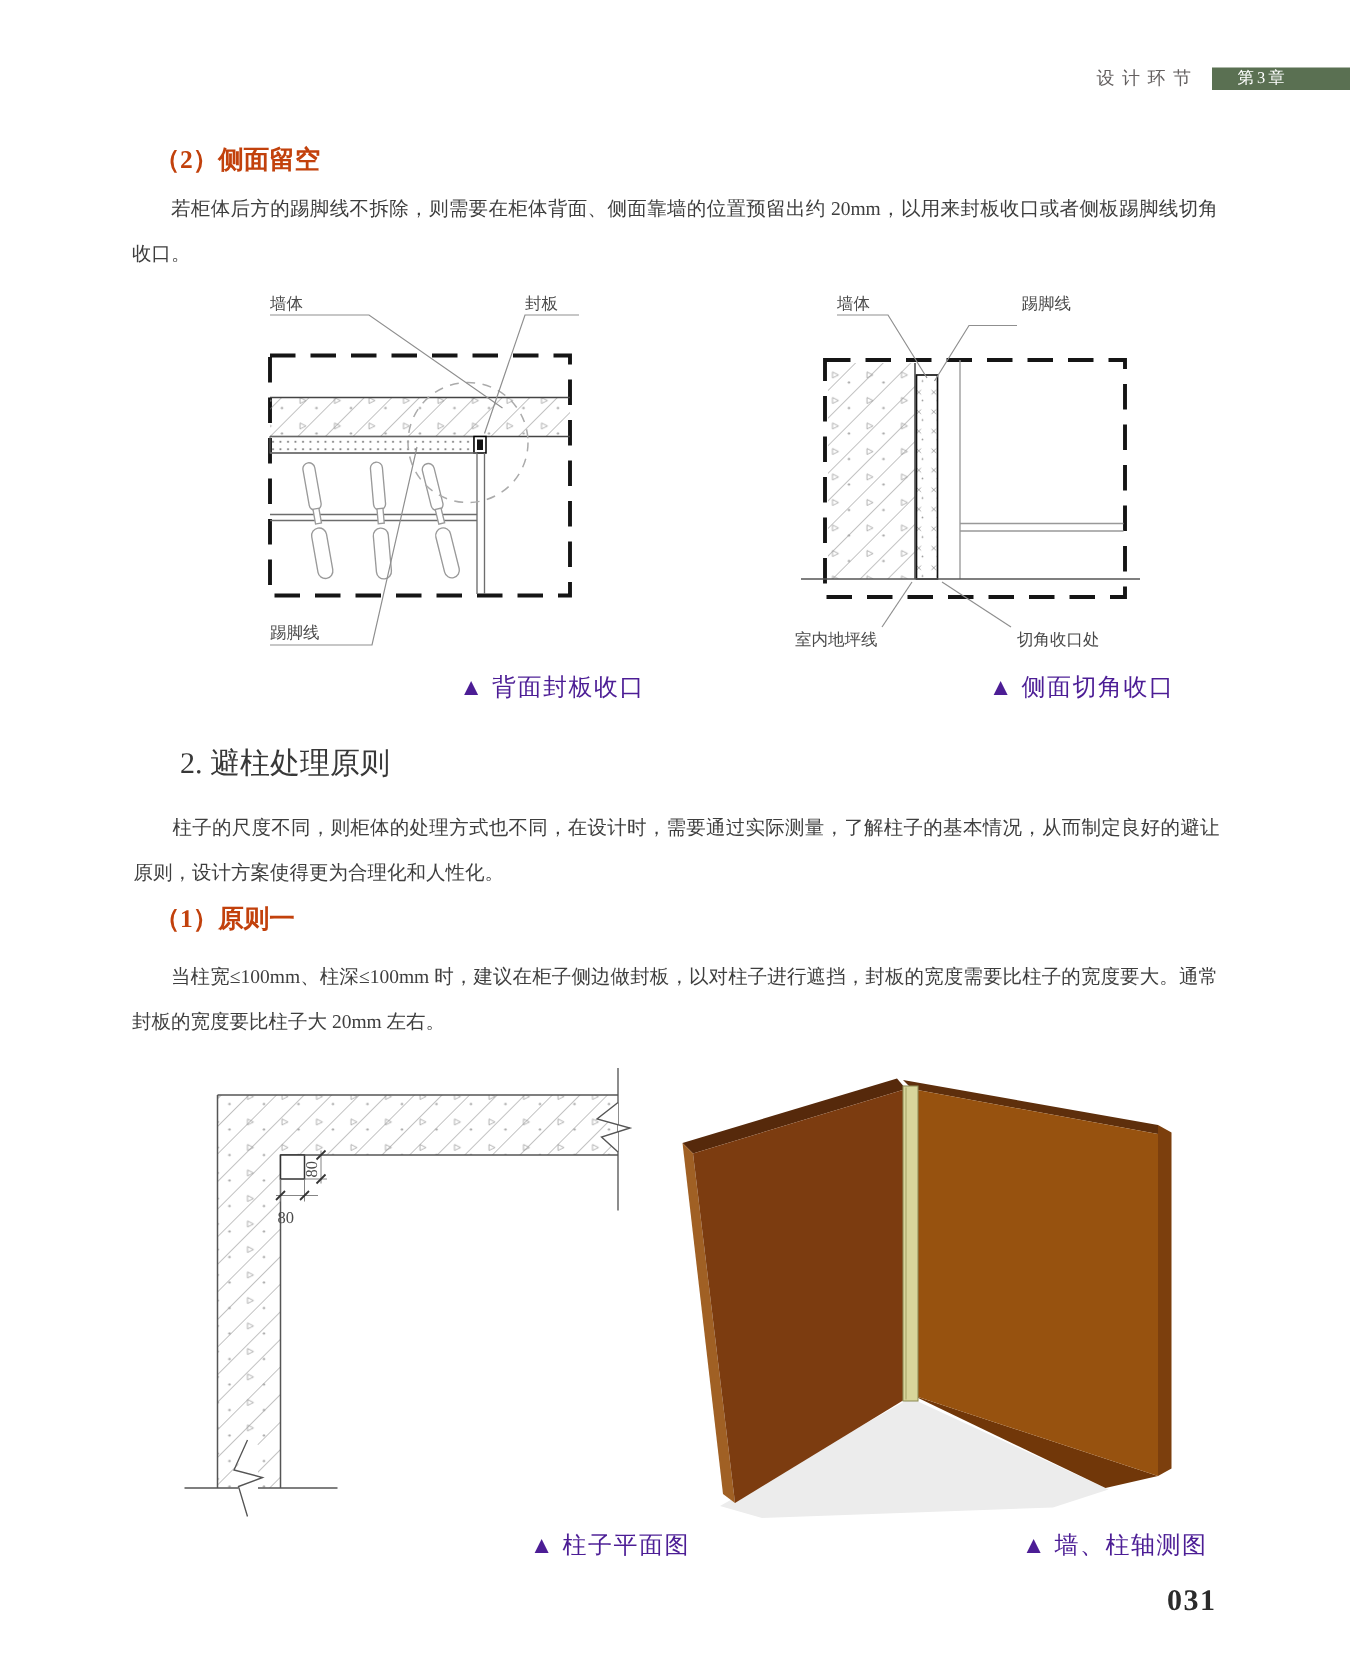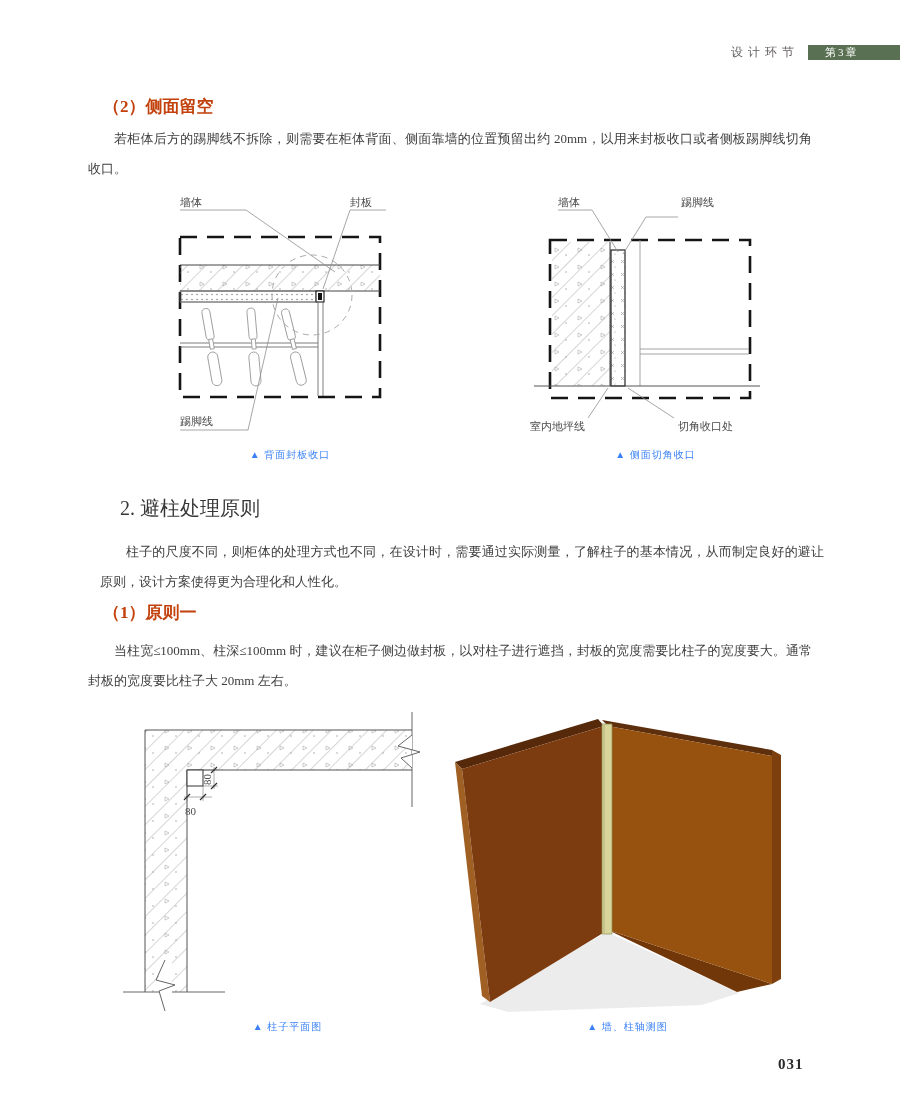--- a/index.html
+++ b/index.html
@@ -10,22 +10,22 @@
   .abs{position:absolute;}
   
   .hdr{position:absolute;top:44px;right:0;display:flex;align-items:center;height:16px;}
   .hdr-title{font-size:12px;color:#646060;letter-spacing:5px;margin-right:9px;}
   .hdr-badge{display:inline-block;width:75px;height:15px;line-height:15px;
     color:#fff;font-size:11px;letter-spacing:2px;padding-left:17px;}
   
   .h-sub{font-size:17px;font-weight:bold;color:#c2410c;}
   .h-big{font-size:20px;font-weight:normal;color:#383838;}
   .body-p{font-size:13px;line-height:30px;text-align:justify;text-indent:2em;color:#3e3e3e;width:724px;}
-  .caption{font-size:10px;color:#3b82f6;text-align:center;letter-spacing:1px;}
-  .pageno{font-size:15px;font-weight:bold;color:#2b2b2b;letter-spacing:1px;}
+  .caption{font-size:16px;color:#4c1d95;text-align:right;letter-spacing:1px;}
+  .pageno{font-size:20px;font-weight:bold;color:#2b2b2b;letter-spacing:1px;}
   svg{display:block;font-family:inherit;}
   svg text{fill:#4a4a4a;font-size:11px;}
 </style>
 </head>
 <body>
 
 <div class="page">
 
   <div class="hdr">
     <span class="hdr-title">设计环节</span>
@@ -137,21 +137,21 @@
       <path d="M146,226 L100,196" fill="none"></path>
     </g>
     <text x="30" y="14">墙体</text>
     <text x="153" y="14">踢脚线</text>
     <text x="2" y="238">室内地坪线</text>
     <text x="150" y="238">切角收口处</text>
   </svg>
   <div class="abs caption" style="left:528px;top:448px;width:255px;">▲ 侧面切角收口</div>
 
   <div class="abs h-big" style="left:120px;top:495px;">2. 避柱处理原则</div>
-  <div class="abs body-p" style="left:100px;top:537px;">柱子的尺度不同，则柜体的处理方式也不同，在设计时，需要通过实际测量，了解柱子的基本情况，从而制定良好的避让原则，设计方案使得更为合理化和人性化。</div>
+  <div class="abs body-p" style="left:89px;top:537px;">柱子的尺度不同，则柜体的处理方式也不同，在设计时，需要通过实际测量，了解柱子的基本情况，从而制定良好的避让原则，设计方案使得更为合理化和人性化。</div>
 
   <div class="abs h-sub" style="left:103px;top:601px;text-align:right;">（1）原则一</div>
   <div class="abs body-p" style="left:88px;top:636px;">当柱宽≤100mm、柱深≤100mm 时，建议在柜子侧边做封板，以对柱子进行遮挡，封板的宽度需要比柱子的宽度要大。通常封板的宽度要比柱子大 20mm 左右。</div>
 
   <svg class="abs" style="left:115px;top:707px;" width="330" height="305" viewBox="0 0 330 305">
 
     <g>
       <path d="M30,23 H297 V63 H72 V285 H30 Z" fill="url(#hatch)"></path>
       <path d="M30,23 H297 V63 H72 V285 H30 Z" fill="url(#speck)"></path>
       <line x1="30" y1="23" x2="297" y2="23" stroke="#555" stroke-width="1"></line>

